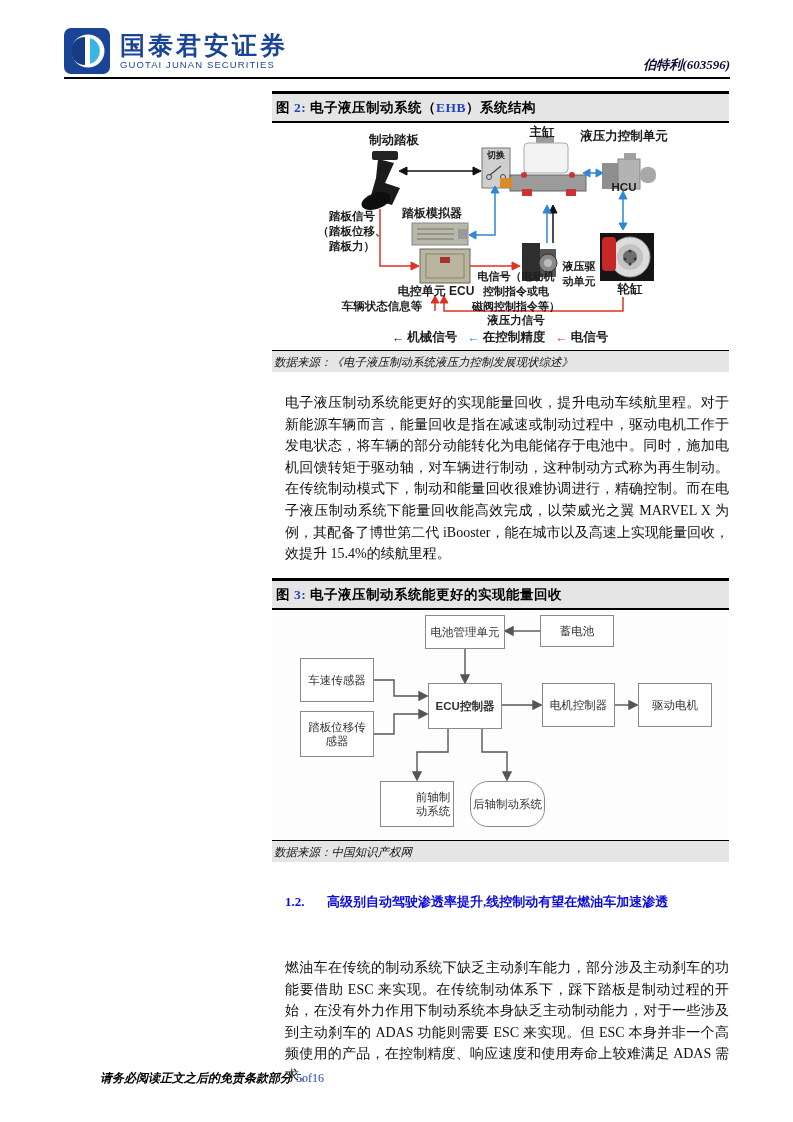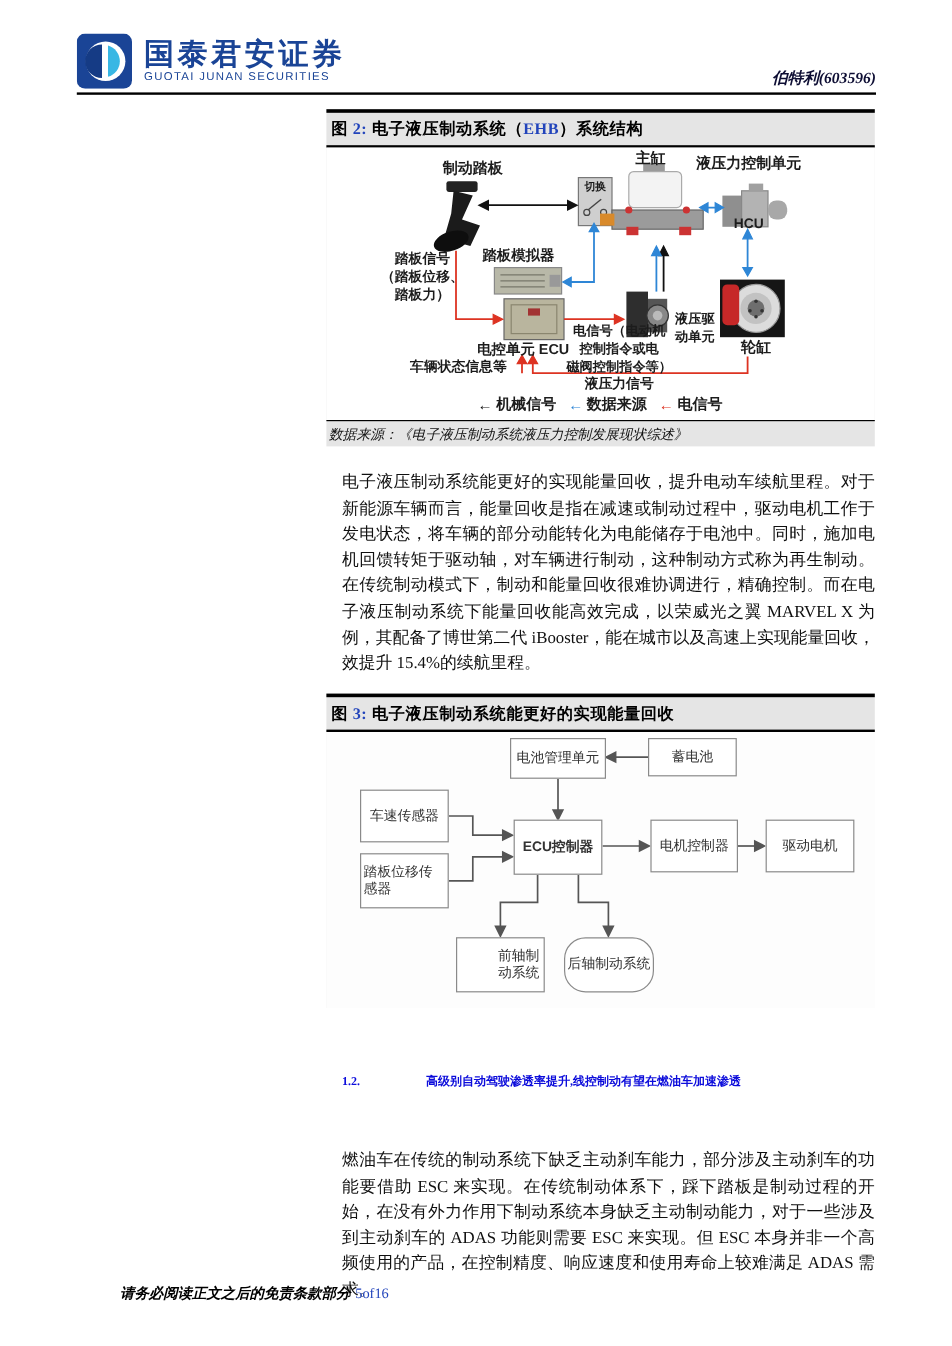--- a/index.html
+++ b/index.html
@@ -27,29 +27,29 @@
   .diagram{position:relative;width:457px;background:#fff;overflow:hidden;}
   .dlabel{position:absolute;font-family:"Liberation Sans","DejaVu Sans",sans-serif;
     font-weight:bold;color:#1c1c1c;text-align:center;line-height:15px;}
   .legend-row{position:absolute;left:0;top:206px;width:456px;display:flex;
     justify-content:center;gap:10px;font-family:"Liberation Sans","DejaVu Sans",sans-serif;
     font-weight:bold;font-size:12.5px;color:#1c1c1c;}
   .legend-item{display:flex;align-items:center;gap:3px;}
 
   
   .f3box{position:absolute;background:#ffffff;border:1px solid #8a8a8a;
-    display:flex;align-items:center;justify-content:center;
+    display:flex;align-items:center;justify-content:center;text-align:center;
     font-family:"Liberation Sans","DejaVu Sans",sans-serif;font-size:11.5px;
     color:#333;line-height:14px;padding:2px;box-sizing:border-box;}
   .f3bg{position:absolute;inset:0;background:#fdfdfd;}
 
   
   .para{font-size:14px;line-height:21.6px;text-align:justify;text-justify:inter-ideograph;
     color:#101010;}
-  .section-h{display:flex;color:#0c0cdb;font-weight:bold;font-size:10px;line-height:23px;gap:28px;}
+  .section-h{display:flex;color:#0c0cdb;font-weight:bold;font-size:13px;line-height:23px;}
   .section-num{width:42px;flex:none;}
   .footer{font-size:12px;}
   .footer-disc{font-weight:bold;font-style:italic;color:#000;}
   .footer-page{color:#2244bb;margin-left:4px;}
 </style>
 </head>
 <body>
 
 <div class="abs" style="left:64px;top:28px;display:flex;align-items:center;gap:10px;">
   <svg width="46" height="46" viewBox="0 0 46 46">
@@ -201,21 +201,21 @@
     <div class="dlabel" style="left:60px;top:176px;width:100px;font-size:11.5px;">车辆状态信息等</div>
     <div class="dlabel" style="left:204px;top:190px;width:80px;font-size:11.5px;">液压力信号</div>
 
     <div class="legend-row">
       <span class="legend-item">
         <span style="color:#111;">←</span>
         <span>机械信号</span>
       </span>
       <span class="legend-item">
         <span style="color:#2e86d6;">←</span>
-        <span>数据来源</span>
+        <span>在控制精度</span>
       </span>
       <span class="legend-item">
         <span style="color:#dd3322;">←</span>
         <span>电信号</span>
       </span>
     </div>
   </div>
 
   <div class="fig-source">
     <span>数据来源：</span><span>《电子液压制动系统液压力控制发展现状综述》</span>
@@ -257,20 +257,23 @@
     <div class="f3box" style="left:268px;top:5px;width:74px;height:32px;">蓄电池</div>
     <div class="f3box" style="left:28px;top:48px;width:74px;height:44px;">车速传感器</div>
     <div class="f3box" style="left:156px;top:73px;width:74px;height:46px;font-weight:bold;">ECU控制器</div>
     <div class="f3box" style="left:270px;top:73px;width:73px;height:44px;">电机控制器</div>
     <div class="f3box" style="left:366px;top:73px;width:74px;height:44px;">驱动电机</div>
     <div class="f3box" style="left:28px;top:101px;width:74px;height:46px;">踏板位移传感器</div>
     <div class="f3box" style="left:108px;top:171px;width:74px;height:46px;padding-left:34px;">前轴制动系统</div>
     <div class="f3box" style="left:198px;top:171px;width:75px;height:46px;border-radius:18px;">后轴制动系统</div>
   </div>
 
+  <div class="fig-source">
+    <span>数据来源：</span><span>中国知识产权网</span>
+  </div>
 </div>
 
 <div class="abs section-h" style="left:285px;top:890px;width:452px;">
   <span class="section-num">1.2.</span>
   <span>高级别自动驾驶渗透率提升,线控制动有望在燃油车加速渗透</span>
 </div>
 
 <div class="abs para" style="left:285px;top:957px;width:444px;">燃油车在传统的制动系统下缺乏主动刹车能力，部分涉及主动刹车的功能要借助 ESC 来实现。在传统制动体系下，踩下踏板是制动过程的开始，在没有外力作用下制动系统本身缺乏主动制动能力，对于一些涉及到主动刹车的 ADAS 功能则需要 ESC 来实现。但 ESC 本身并非一个高频使用的产品，在控制精度、响应速度和使用寿命上较难满足 ADAS 需求。</div>
 
 <div class="abs footer" style="left:100px;top:1070px;">

